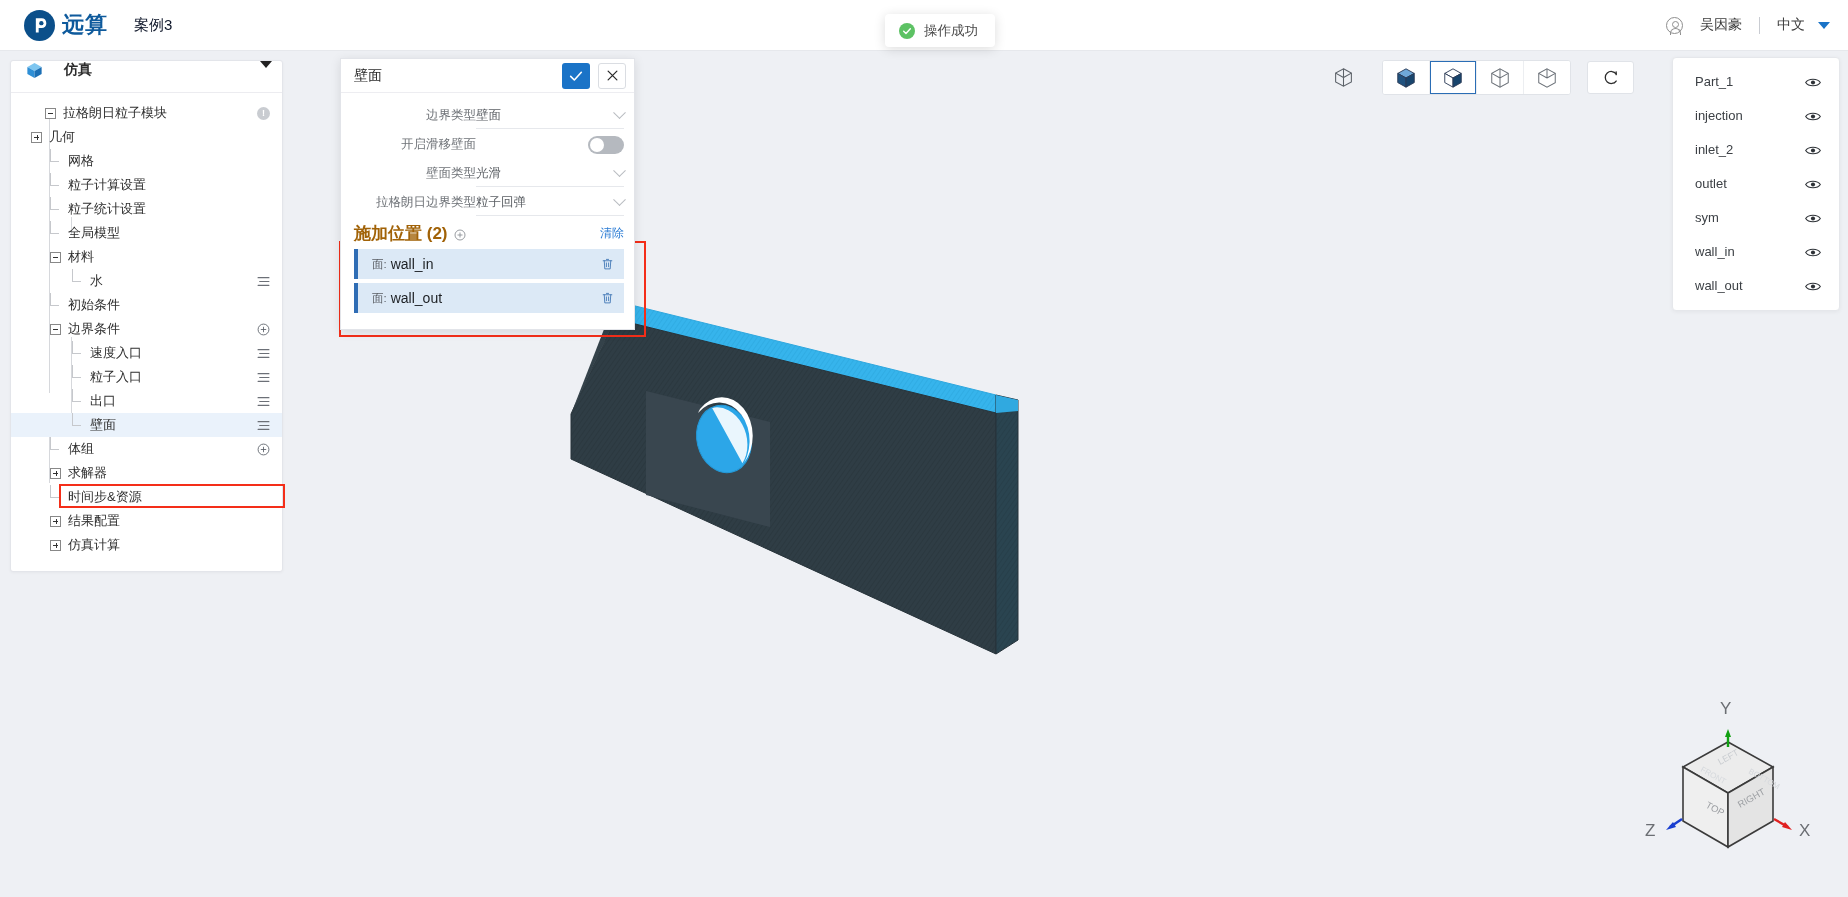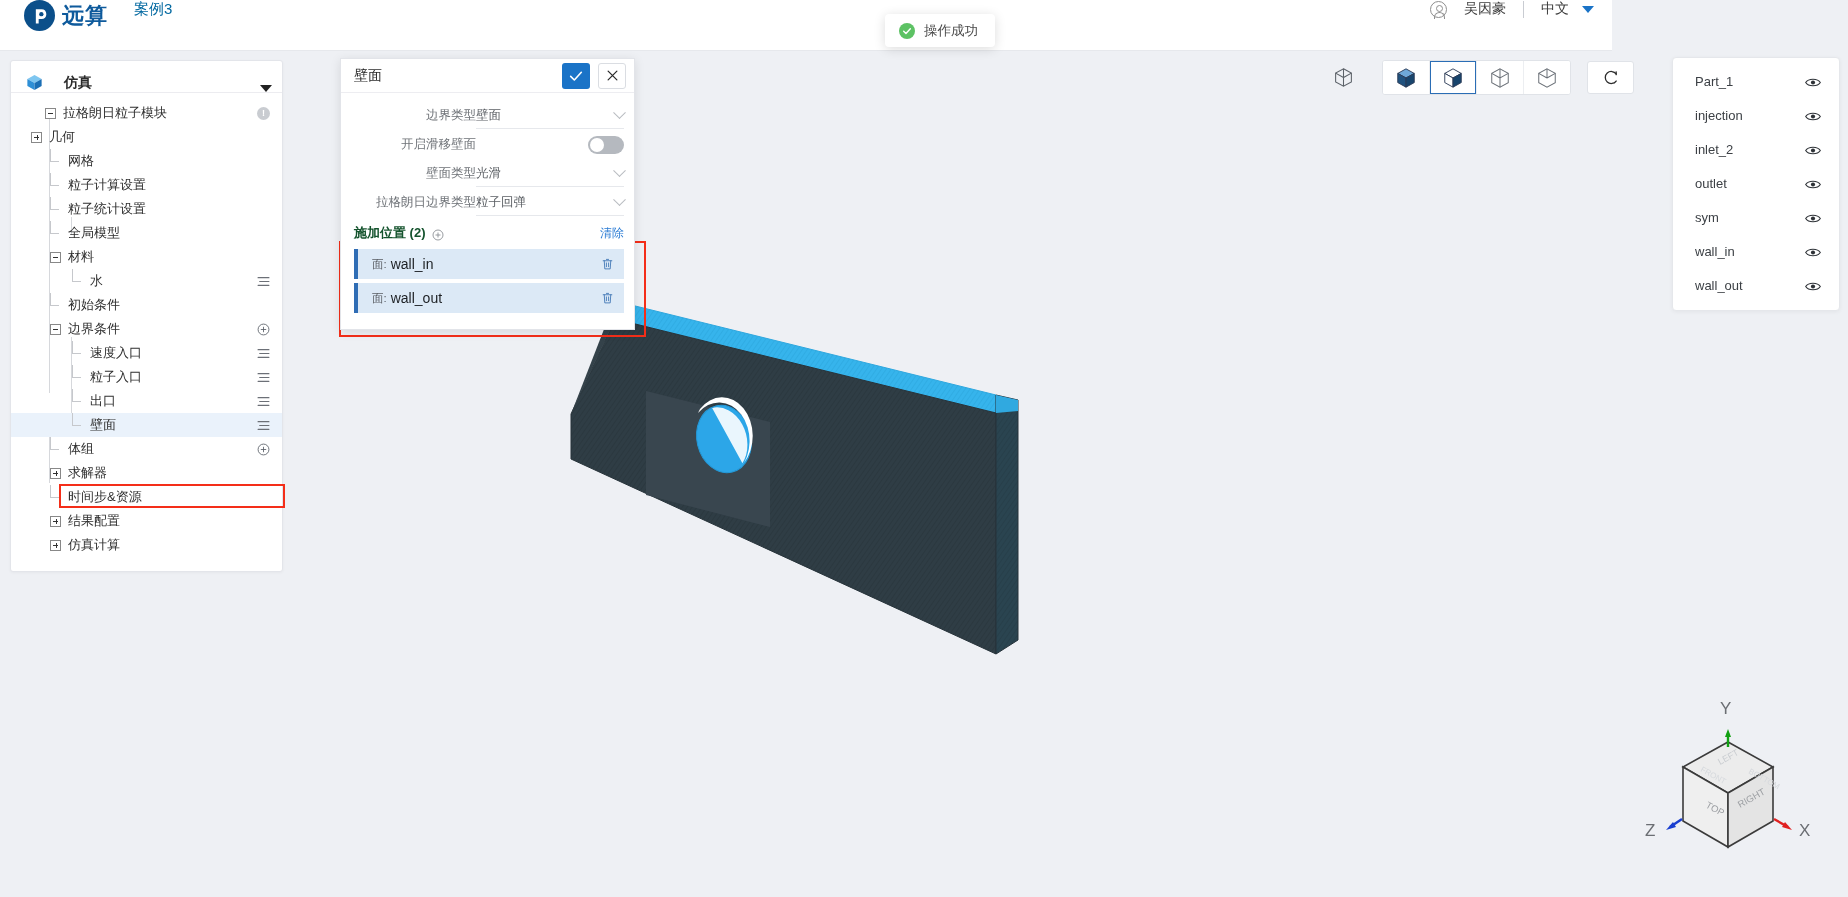--- a/index.html
+++ b/index.html
@@ -5,41 +5,41 @@
   * { box-sizing: border-box; margin: 0; padding: 0; }
   html, body {
     width: 1848px; height: 897px;
     background: #eef0f4;
     font-family: "Liberation Sans", "DejaVu Sans", sans-serif;
     overflow: hidden;
   }
 
   
   .header {
-    position: absolute; left: 0; top: 0; width: 1612px; height: 51px;
+    position: absolute; left: 0; top: 0; width: 1848px; height: 51px;
     background: #ffffff;
     border-bottom: 1px solid #e6e8ec;
-    display: flex; align-items: flex-start;
+    display: flex; align-items: center;
     z-index: 60;
   }
   .logo-wrap { display:flex; align-items:center; margin-left: 24px; }
   .logo-mark {
     width: 31px; height: 31px; border-radius: 50%;
     background: #0b4f8a;
     position: relative;
     display:flex; align-items:center; justify-content:center;
   }
   .logo-mark svg { display:block; }
   .logo-text {
     margin-left: 7px;
     font-size: 22px; font-weight: 700; color: #0e5a9c;
     letter-spacing: 1px;
   }
   .case-name {
-    margin-left: 26px; font-size: 15px; color: #0369a1;
+    margin-left: 26px; font-size: 15px; color: #0f172a;
   }
   .header-right {
     margin-left: auto; display:flex; align-items:center; margin-right: 18px;
     color:#444; font-size: 14px;
   }
   .user-chip { display:flex; align-items:center; gap:17px; color:#3c3c3c; }
   .avatar-ic {
     width:17px; height:17px; border:1.3px solid #8e8e8e; border-radius:50%;
     position:relative;
   }
@@ -75,21 +75,21 @@
   .toast-text { font-size:13.5px; color:#4a4a4a; }
 
   
   .tree-panel {
     position:absolute; left:10px; top:60px; width:273px; height:512px;
     background:#ffffff; border:1px solid #e3e5ea; border-radius:3px;
     z-index: 40;
     box-shadow: 0 1px 3px rgba(0,0,0,.04);
   }
   .tree-head {
-    height:32px; display:flex; align-items:flex-end;
+    height:32px; display:flex; align-items:flex-start;
     border-bottom:1px solid #ececf0; padding: 0 10px 0 14px;
   }
   .cube-ic { width:19px;height:19px; }
   .tree-head-title { margin-left:20px; font-size:14px; font-weight:700; color:#2b2b2b; }
   .tree-head-caret {
     margin-left:auto;
     width:0;height:0;border-left:6px solid transparent;border-right:6px solid transparent;
     border-top:7px solid #222;
   }
   .tree-body { padding-top:8px; position:relative; }
@@ -171,21 +171,21 @@
     margin-left:auto; width:36px; height:18px; border-radius:9px; background:#b5b9bf;
     position:relative;
   }
   .toggle::after {
     content:""; position:absolute; left:2px; top:2px; width:14px;height:14px;
     background:#fff;border-radius:50%;
   }
   .sec-head {
     display:flex; align-items:center; margin-top:6px; height:20px;
   }
-  .sec-title { font-size:13px; color:#14532d; font-weight:700; }
+  .sec-title { font-size:17px; color:#a16207; font-weight:700; }
   .sec-add { margin-left:6px; width:12px;height:12px; }
   .sec-clear { margin-left:auto; font-size:12px; color:#2a7bd4; }
   .loc-list { margin-top:6px; }
   .loc-item {
     height:30px; background:#dce9f6; display:flex; align-items:center;
     border-left:4px solid #2f6db5; padding-left:14px; padding-right:10px;
     margin-bottom:4px;
   }
   .loc-pre { font-size:11.5px; color:#5c6066; margin-right:4px; }
   .loc-name { font-size:14px; color:#1c1f23; }

